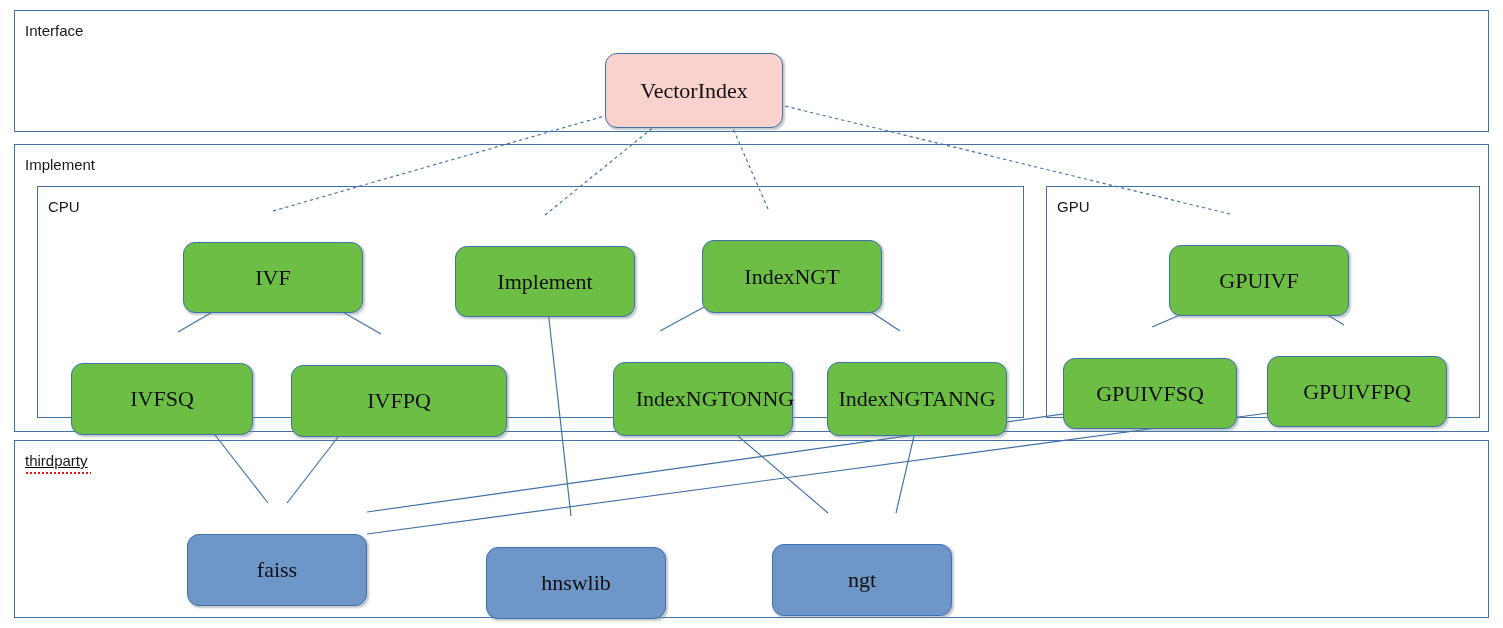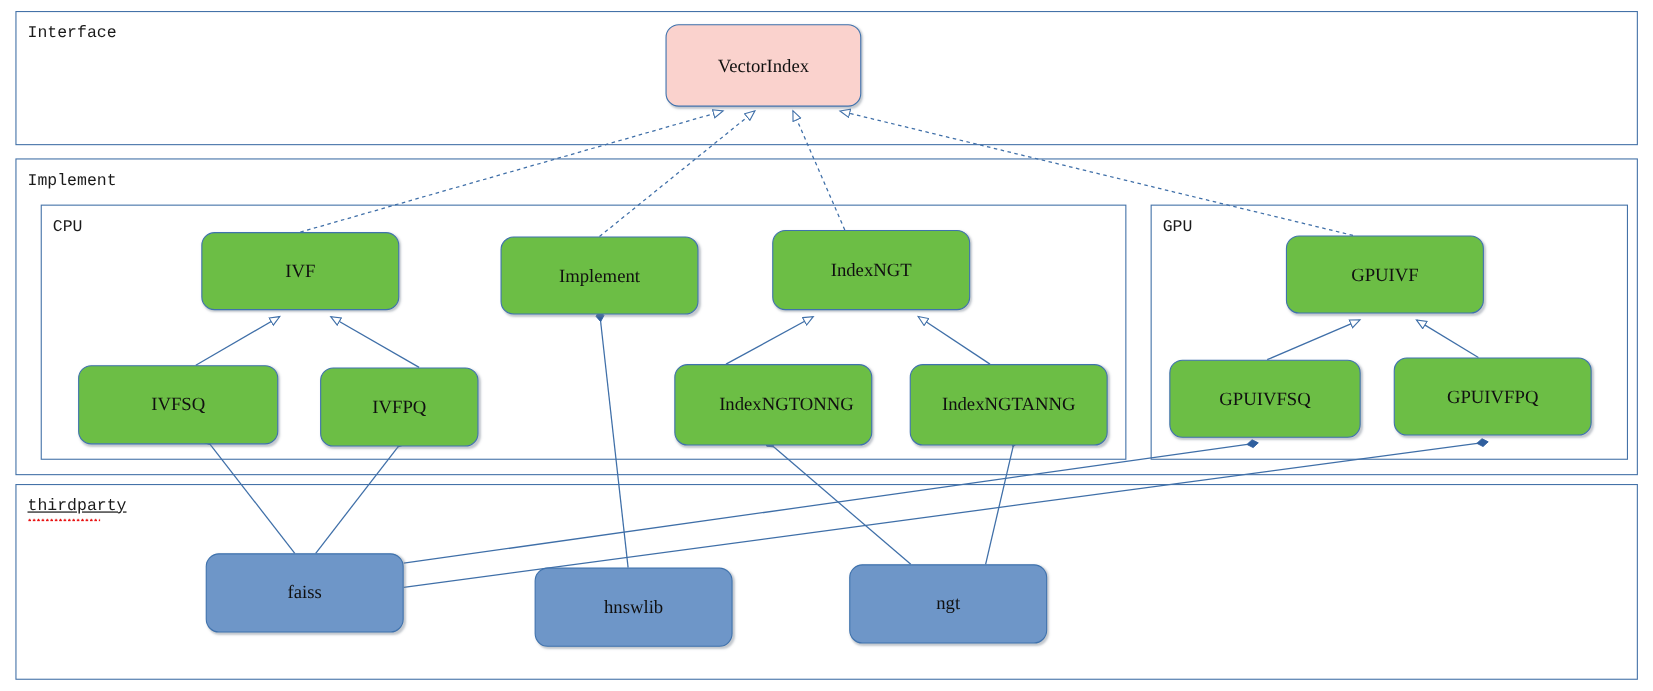--- a/index.html
+++ b/index.html
@@ -24,21 +24,21 @@
     pointer-events: none;
   }
   .container-box {
     position: absolute;
     box-sizing: border-box;
     border: 1px solid #4472a8;
     background: transparent;
   }
   .container-label {
     position: absolute;
-    font-family: Liberation Mono, monospace;
+    font-family: Liberation Sans, sans-serif;
     font-size: 15px;
     color: #1a1a1a;
     white-space: nowrap;
     line-height: 1;
   }
   .container-label.misspelled {
     text-decoration: underline;
     text-decoration-color: #000000;
   }
   .squiggle {
@@ -52,25 +52,26 @@
   }
   .node {
     position: absolute;
     box-sizing: border-box;
     border-radius: 12px;
     border: 1px solid #3f72ad;
     display: flex;
     align-items: center;
     justify-content: center;
     font-family: "Liberation Serif", serif;
-    font-size: 17px;
+    font-size: 22px;
     color: #101010;
     text-align: center;
     box-shadow: 1.5px 1.5px 2px rgba(120,130,145,0.45);
     z-index: 5;
+    margin-top: 31px;
   }
   .node-interface { background: #fad2cd; }
   .node-impl { background: #6cbe45; }
   .node-third { background: #6e96c8; }
 </style>
 </head>
 <body>
 
 <div id="canvas">
 
@@ -118,21 +119,21 @@
       </g>
   </svg>
 
   <div id="nodes">
       <div class="node node-interface" style="left: 605px; top: 22px; width: 178px; height: 75px;">VectorIndex</div>
       <div class="node node-impl" style="left: 183px; top: 211px; width: 180px; height: 71px;">IVF</div>
       <div class="node node-impl" style="left: 455px; top: 215px; width: 180px; height: 71px;">Implement</div>
       <div class="node node-impl" style="left: 702px; top: 209px; width: 180px; height: 73px;">IndexNGT</div>
       <div class="node node-impl" style="left: 1169px; top: 214px; width: 180px; height: 71px;">GPUIVF</div>
       <div class="node node-impl" style="left: 71px; top: 332px; width: 182px; height: 72px;">IVFSQ</div>
-      <div class="node node-impl" style="left: 291px; top: 334px; width: 144px; height: 72px; text-align: center;">IVFPQ</div>
+      <div class="node node-impl" style="left: 291px; top: 334px; width: 216px; height: 72px; text-align: center;">IVFPQ</div>
       <div class="node node-impl" style="left: 613px; top: 331px; width: 180px; height: 74px; padding-left: 24px;">IndexNGTONNG</div>
       <div class="node node-impl" style="left: 827px; top: 331px; width: 180px; height: 74px; text-align: right;">IndexNGTANNG</div>
       <div class="node node-impl" style="left: 1063px; top: 327px; width: 174px; height: 71px;">GPUIVFSQ</div>
       <div class="node node-impl" style="left: 1267px; top: 325px; width: 180px; height: 71px;">GPUIVFPQ</div>
       <div class="node node-third" style="left: 187px; top: 503px; width: 180px; height: 72px;">faiss</div>
       <div class="node node-third" style="left: 486px; top: 516px; width: 180px; height: 72px;">hnswlib</div>
       <div class="node node-third" style="left: 772px; top: 513px; width: 180px; height: 72px;">ngt</div>
     </div>
 
 </div>

